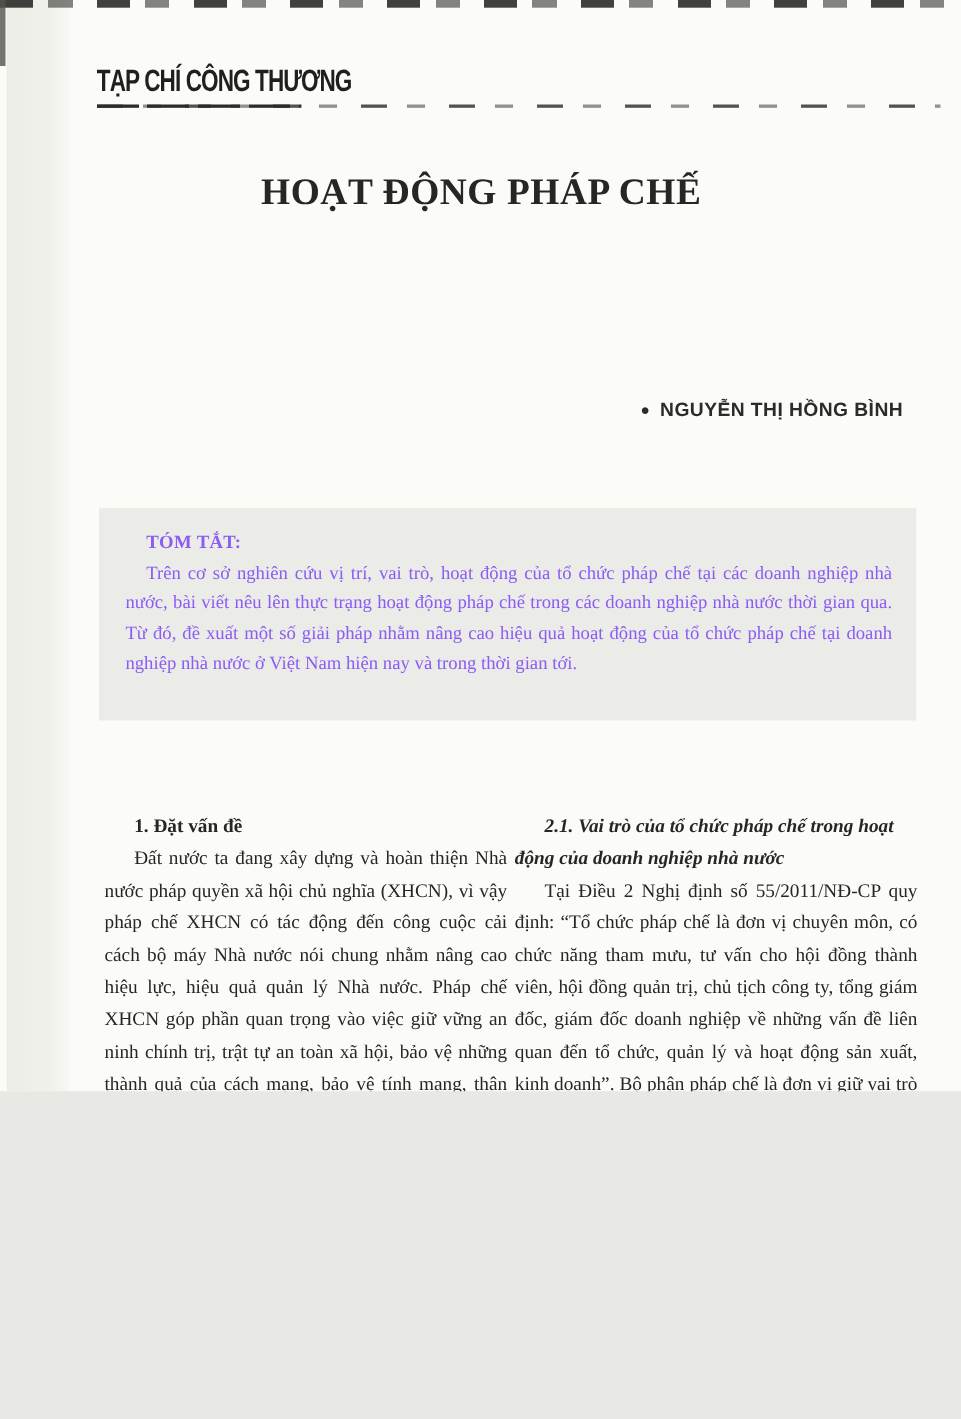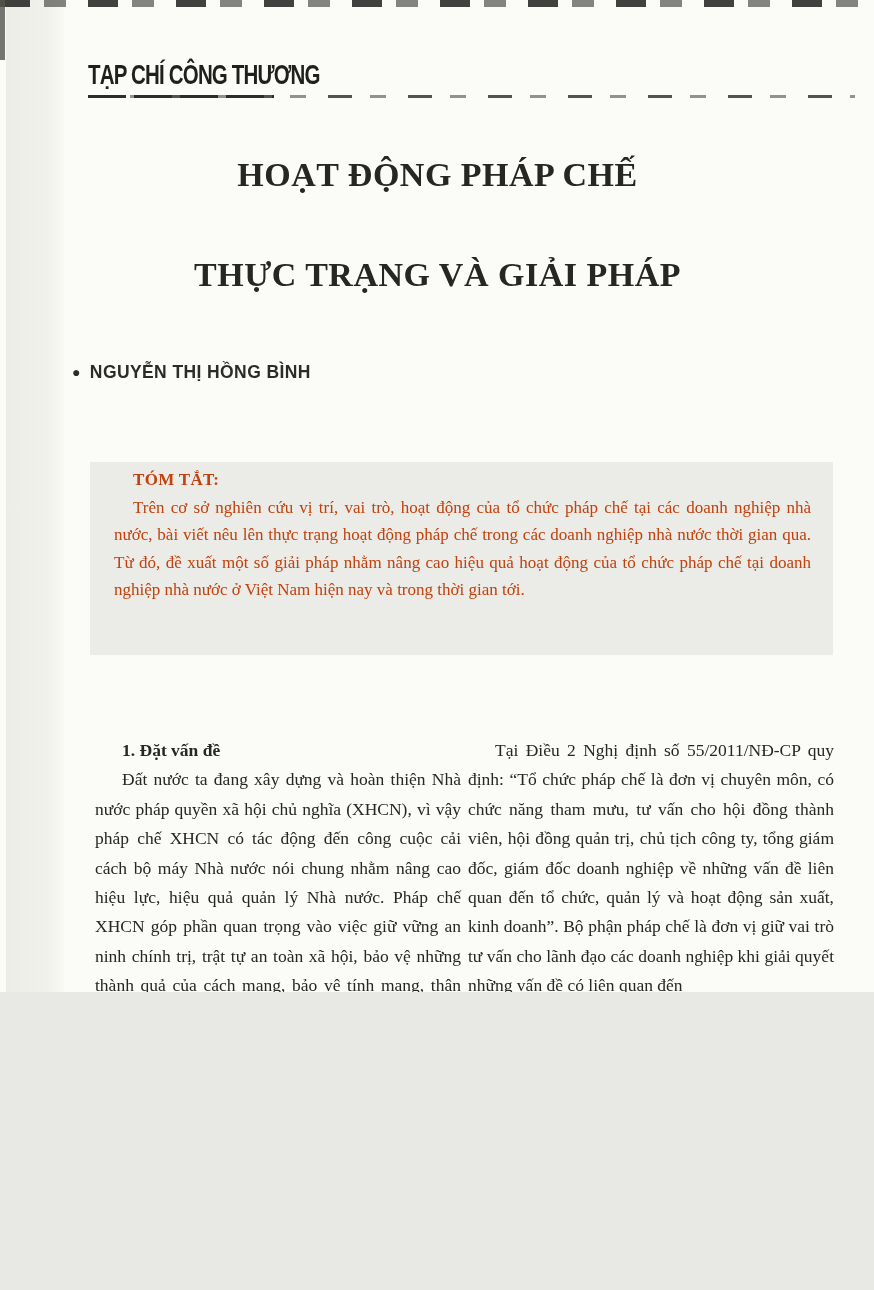--- a/index.html
+++ b/index.html
@@ -45,31 +45,31 @@
     background:repeating-linear-gradient(to right,#2c2c2a 0 38px, transparent 38px 46px);
   }
 
   
   .title {
     position:absolute; left:54px; top:150px; width:767px;
     text-align:center; font-weight:700; font-size:34px; line-height:50px;
     color:#262624; letter-spacing:.5px; margin:0;
   }
   .author-row {
-    position:absolute; left:72px; top:362px; width:767px; text-align:left;
+    position:absolute; left:54px; top:362px; width:767px; text-align:right;
     font-family:"Liberation Sans","DejaVu Sans",sans-serif;
     font-weight:700; font-size:17.5px; color:#2b2b29; letter-spacing:.4px;
   }
   .author-row .bullet { font-size:14px; margin-right:9px; position:relative; top:-1px; }
 
   
   .abstract {
     position:absolute; left:90px; top:462px; width:743px; min-height:193px;
-    background:#ebebe7; box-sizing:border-box; padding:4px 22px 18px 24px;
-    font-size:17px; line-height:27.5px; color:#c2410c;
+    background:#ebebe7; box-sizing:border-box; padding:17px 22px 18px 24px;
+    font-size:17px; line-height:27.5px; color:#8b5cf6;
   }
   .abstract p { margin:0; text-indent:19px; text-align:justify; }
   .abs-heading { font-weight:700; letter-spacing:.3px; }
 
   
   .col {
     position:absolute; top:736px; width:366px;
     font-size:17.5px; line-height:29.4px; text-align:justify; color:#262624;
   }
   .col-left  { left:95px; }
@@ -96,38 +96,38 @@
   <div class="scan-gutter"></div>
   <div class="scan-dashes-top"></div>
   <div class="scan-corner"></div>
 
   <div class="logo">TẠP CHÍ CÔNG THƯƠNG</div>
   <div class="logo-rule"></div>
 
   <h1 class="title">
     <span>HOẠT ĐỘNG PHÁP CHẾ</span><br>
     <br>
-    <span>THỰC TRẠNG VÀ GIẢI PHÁP</span>
   </h1>
 
   <div class="author-row">
     <span class="bullet">●</span><span>NGUYỄN THỊ HỒNG BÌNH</span>
   </div>
 
   <section class="abstract">
     <p class="abs-heading">TÓM TẮT:</p>
     <p class="abs-body">Trên cơ sở nghiên cứu vị trí, vai trò, hoạt động của tổ chức pháp chế tại các doanh nghiệp nhà nước, bài viết nêu lên thực trạng hoạt động pháp chế trong các doanh nghiệp nhà nước thời gian qua. Từ đó, đề xuất một số giải pháp nhằm nâng cao hiệu quả hoạt động của tổ chức pháp chế tại doanh nghiệp nhà nước ở Việt Nam hiện nay và trong thời gian tới.</p>
   </section>
 
   <div class="col col-left">
     <p class="heading">1. Đặt vấn đề</p>
     <p>Đất nước ta đang xây dựng và hoàn thiện Nhà nước pháp quyền xã hội chủ nghĩa (XHCN), vì vậy pháp chế XHCN có tác động đến công cuộc cải cách bộ máy Nhà nước nói chung nhằm nâng cao hiệu lực, hiệu quả quản lý Nhà nước. Pháp chế XHCN góp phần quan trọng vào việc giữ vững an ninh chính trị, trật tự an toàn xã hội, bảo vệ những thành quả của cách mạng, bảo vệ tính mạng, thân thể, sức khỏe, danh dự, nhân phẩm, tài sản của công dân, bảo vệ các quyền và lợi ích hợp pháp của các tổ chức. Pháp chế XHCN là điều kiện quan trọng để thực hiện thành công chính sách đối ngoại hòa bình, hữu nghị, hợp tác với tất cả các nước trên thế giới, không phân biệt chế độ chính trị và xã hội khác nhau, nhằm tạo môi trường quốc tế thuận lợi để bảo vệ độc lập dân tộc, chủ quyền quốc gia và toàn vẹn lãnh thổ; giữ</p>
   </div>
 
   <div class="col col-right">
+    <p class="heading italic">2.1. Vai trò của tổ chức pháp chế trong hoạt động của doanh nghiệp nhà nước</p>
     <p>Tại Điều 2 Nghị định số 55/2011/NĐ-CP quy định: “Tổ chức pháp chế là đơn vị chuyên môn, có chức năng tham mưu, tư vấn cho hội đồng thành viên, hội đồng quản trị, chủ tịch công ty, tổng giám đốc, giám đốc doanh nghiệp về những vấn đề liên quan đến tổ chức, quản lý và hoạt động sản xuất, kinh doanh”. Bộ phận pháp chế là đơn vị giữ vai trò tư vấn cho lãnh đạo các doanh nghiệp khi giải quyết những vấn đề có liên quan đến</p>
   </div>
 
   <footer class="page-footer">
     <span class="pagenum">32</span><span class="issue">Số 19</span><span class="date">- Tháng 8/2022</span>
   </footer>
 
 </div>
 
 </body></html>

